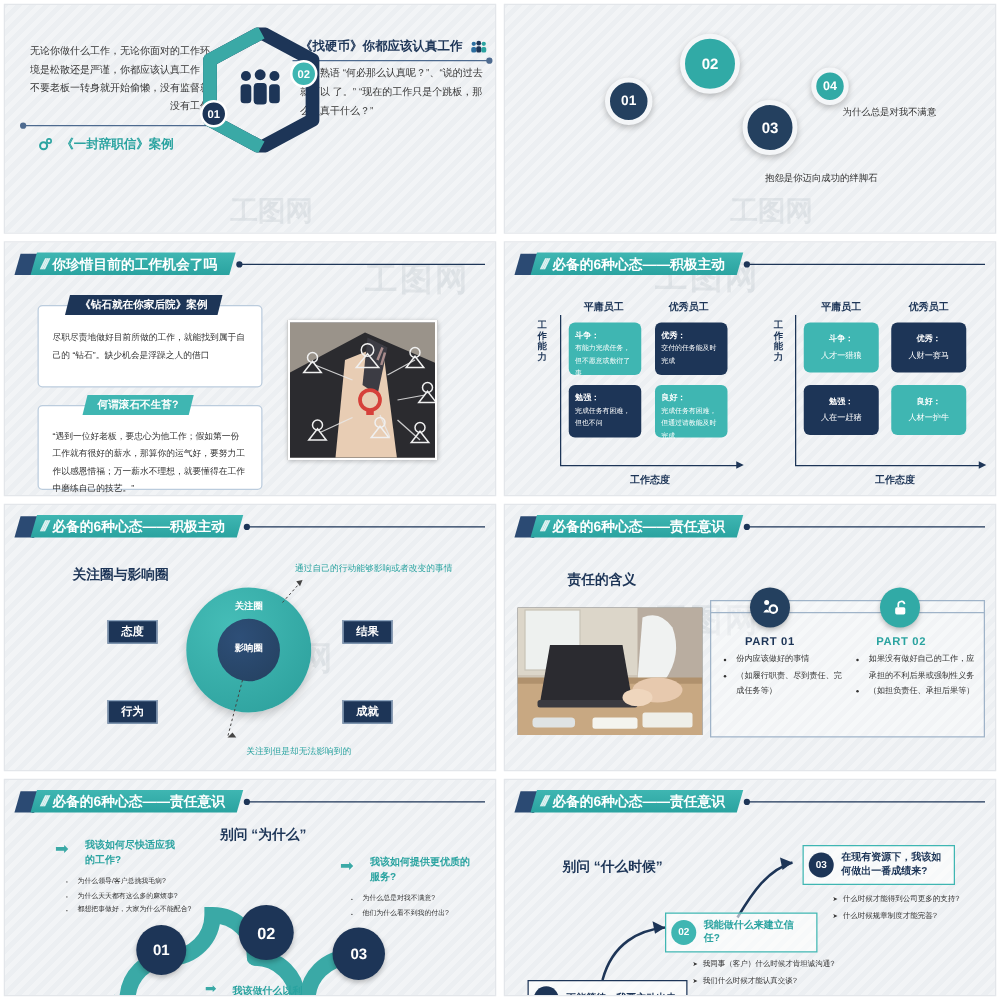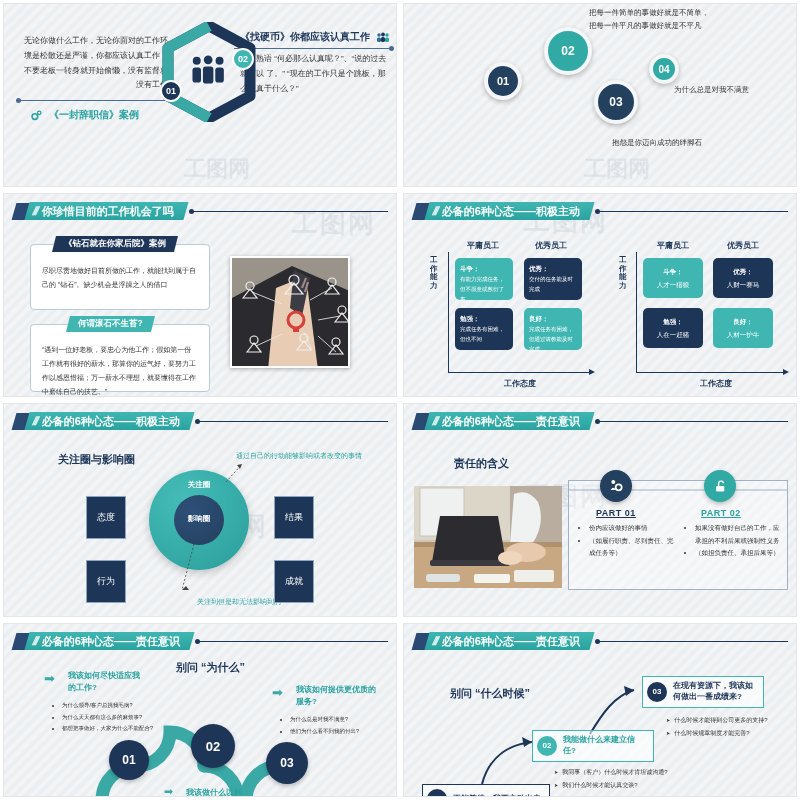--- a/index.html
+++ b/index.html
@@ -85,29 +85,29 @@
   .mcol { position:absolute; font-size:8px; font-weight:bold; color:#1d3557; text-align:center;}
   .mbox { position:absolute; border-radius:5px; color:#fff; font-size:5.5px; line-height:1.75; padding:5px 5px; }
   .mbox b { font-size:6.5px; display:block; margin-bottom:1px;}
   .mbox.ctr { text-align:center; display:flex; flex-direction:column; justify-content:center; align-items:center; font-size:6.5px;}
   .mlabV { position:absolute; font-size:7.5px; font-weight:bold; color:#1d3557; width:8px; line-height:1.15;}
   .mlabH { position:absolute; font-size:8px; font-weight:bold; color:#1d3557;}
 
   
   .ring { position:absolute; border-radius:50%; background:radial-gradient(circle at 35% 30%,#45bdb7,#2a9d9a); box-shadow:0 3px 8px rgba(0,0,0,.2);}
   .core { position:absolute; border-radius:50%; background:radial-gradient(circle at 35% 30%,#2e4f78,#24405f); }
-  .tagbox { position:absolute; background:#1d3557; color:#fff; font-size:9px; font-weight:normal;
-            padding:14px 10px; border:1px solid #8fa6c0; }
+  .tagbox { position:absolute; background:#1d3557; color:#fff; font-size:9px; font-weight:bold;
+            padding:2px 10px; border:1px solid #8fa6c0; }
   .callout { position:absolute; font-size:7px; color:#2aa3a0; line-height:1.6;}
 
   
   .partbox { position:absolute; border:1px solid #9fb3c8; background:rgba(255,255,255,.35); }
   .pcirc { position:absolute; width:32px; height:32px; border-radius:50%; display:flex;align-items:center;justify-content:center;
            box-shadow:0 2px 4px rgba(0,0,0,.25); color:#fff;}
-  .plabel { position:absolute; font-size:9px; font-weight:bold; letter-spacing:.5px;text-decoration:underline;}
+  .plabel { position:absolute; font-size:9px; font-weight:bold; letter-spacing:.5px;}
   .plist { position:absolute; font-size:6.5px; line-height:1.95; color:#333; }
   .plist li { margin-left:9px; }
 
   
   .s7title { position:absolute; font-size:11px; font-weight:bold; color:#1d3557;}
   .numcirc { position:absolute; border-radius:50%; background:#1d3557; color:#fff; font-weight:bold;
              display:flex; align-items:center; justify-content:center; box-shadow:0 2px 4px rgba(0,0,0,.25);}
   .qhead { position:absolute; font-size:8px; font-weight:bold; color:#2aa3a0; line-height:1.5;}
   .qlist { position:absolute; font-size:5.5px; line-height:2.1; color:#333;}
   .qlist li { margin-left:8px;}
@@ -174,21 +174,20 @@
   </div>
 
   <div class="slide">
     <div class="wm2">工图网</div>
 
     <div class="node" style="left:80px;top:58px;width:38px;height:38px;background:#24405f;font-size:11px;">01</div>
     <div class="node" style="left:140px;top:23px;width:48px;height:48px;background:#31aaa6;font-size:12px;">02</div>
     <div class="node" style="left:190px;top:76px;width:44px;height:44px;background:#24405f;font-size:12px;">03</div>
     <div class="node" style="left:245px;top:50px;width:30px;height:30px;background:#31aaa6;font-size:10px;">04</div>
 
-    <div class="s2txt" style="left:185px;top:3px;width:125px;">把每一件简单的事做好就是不简单，把每一件平凡的事做好就是不平凡</div>
     <div class="s2txt" style="left:168px;top:133px;width:130px;text-align:right;">抱怨是你迈向成功的绊脚石</div>
     <div class="s2txt" style="left:270px;top:80px;width:120px;">为什么总是对我不满意</div>
   </div>
 
   <div class="slide">
     <div class="hdr-wrap">
       <div class="hdr-tab"></div>
       <div class="hdr-bar">
         <span class="hdr-slash">///</span>
         <span class="hdr-txt">你珍惜目前的工作机会了吗</span>

